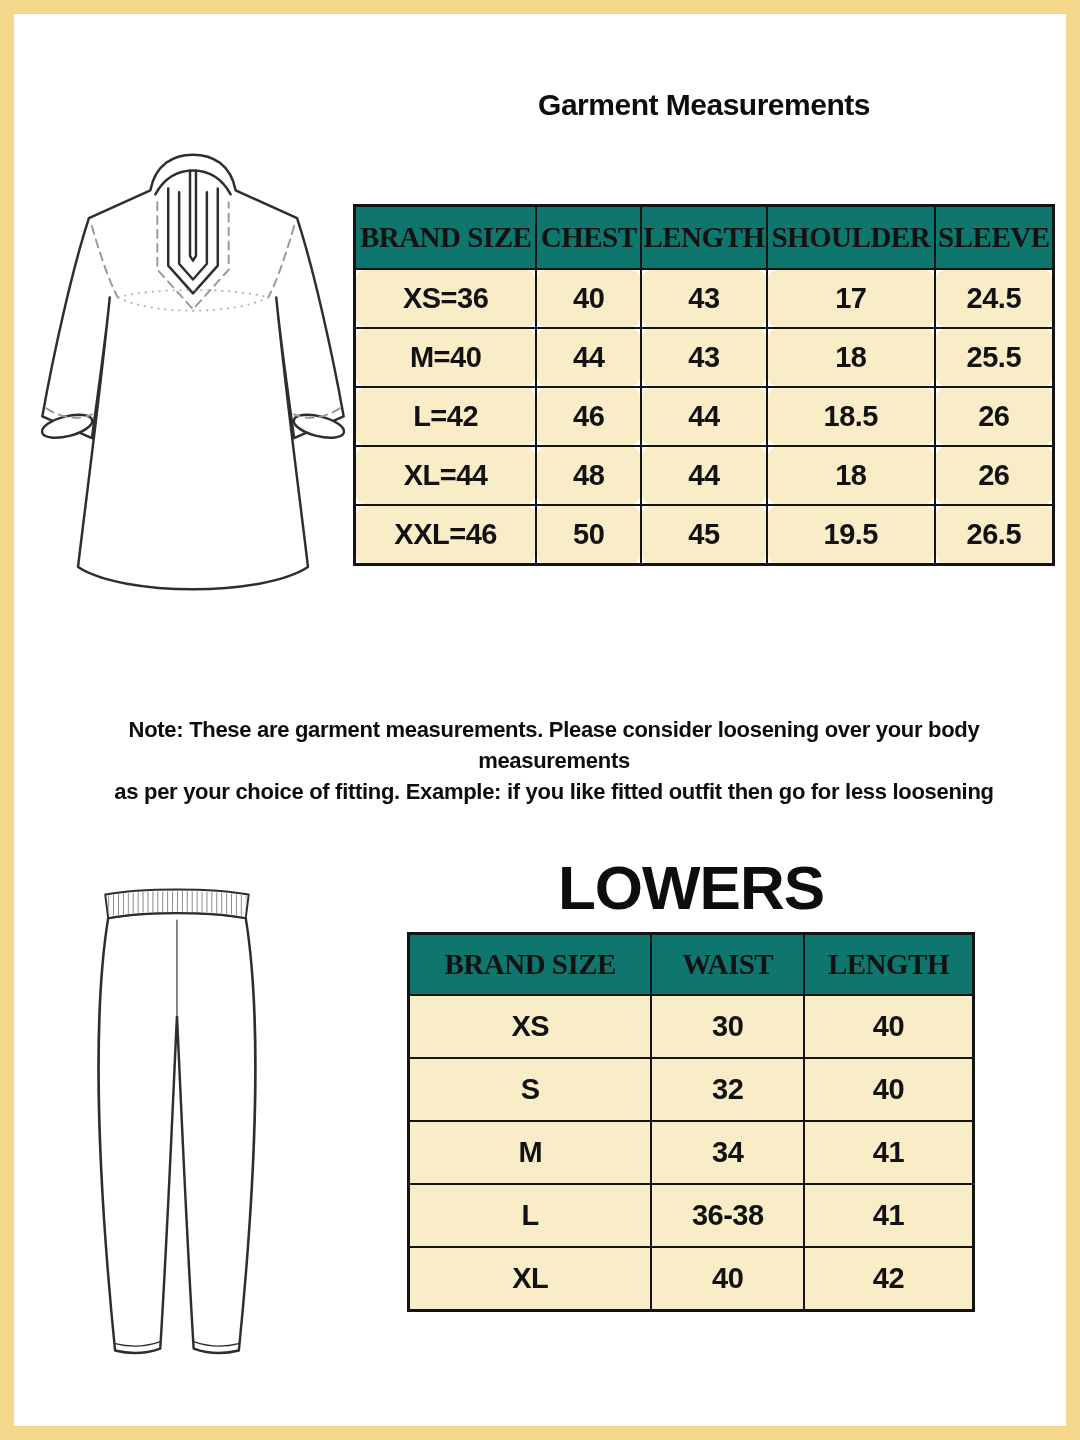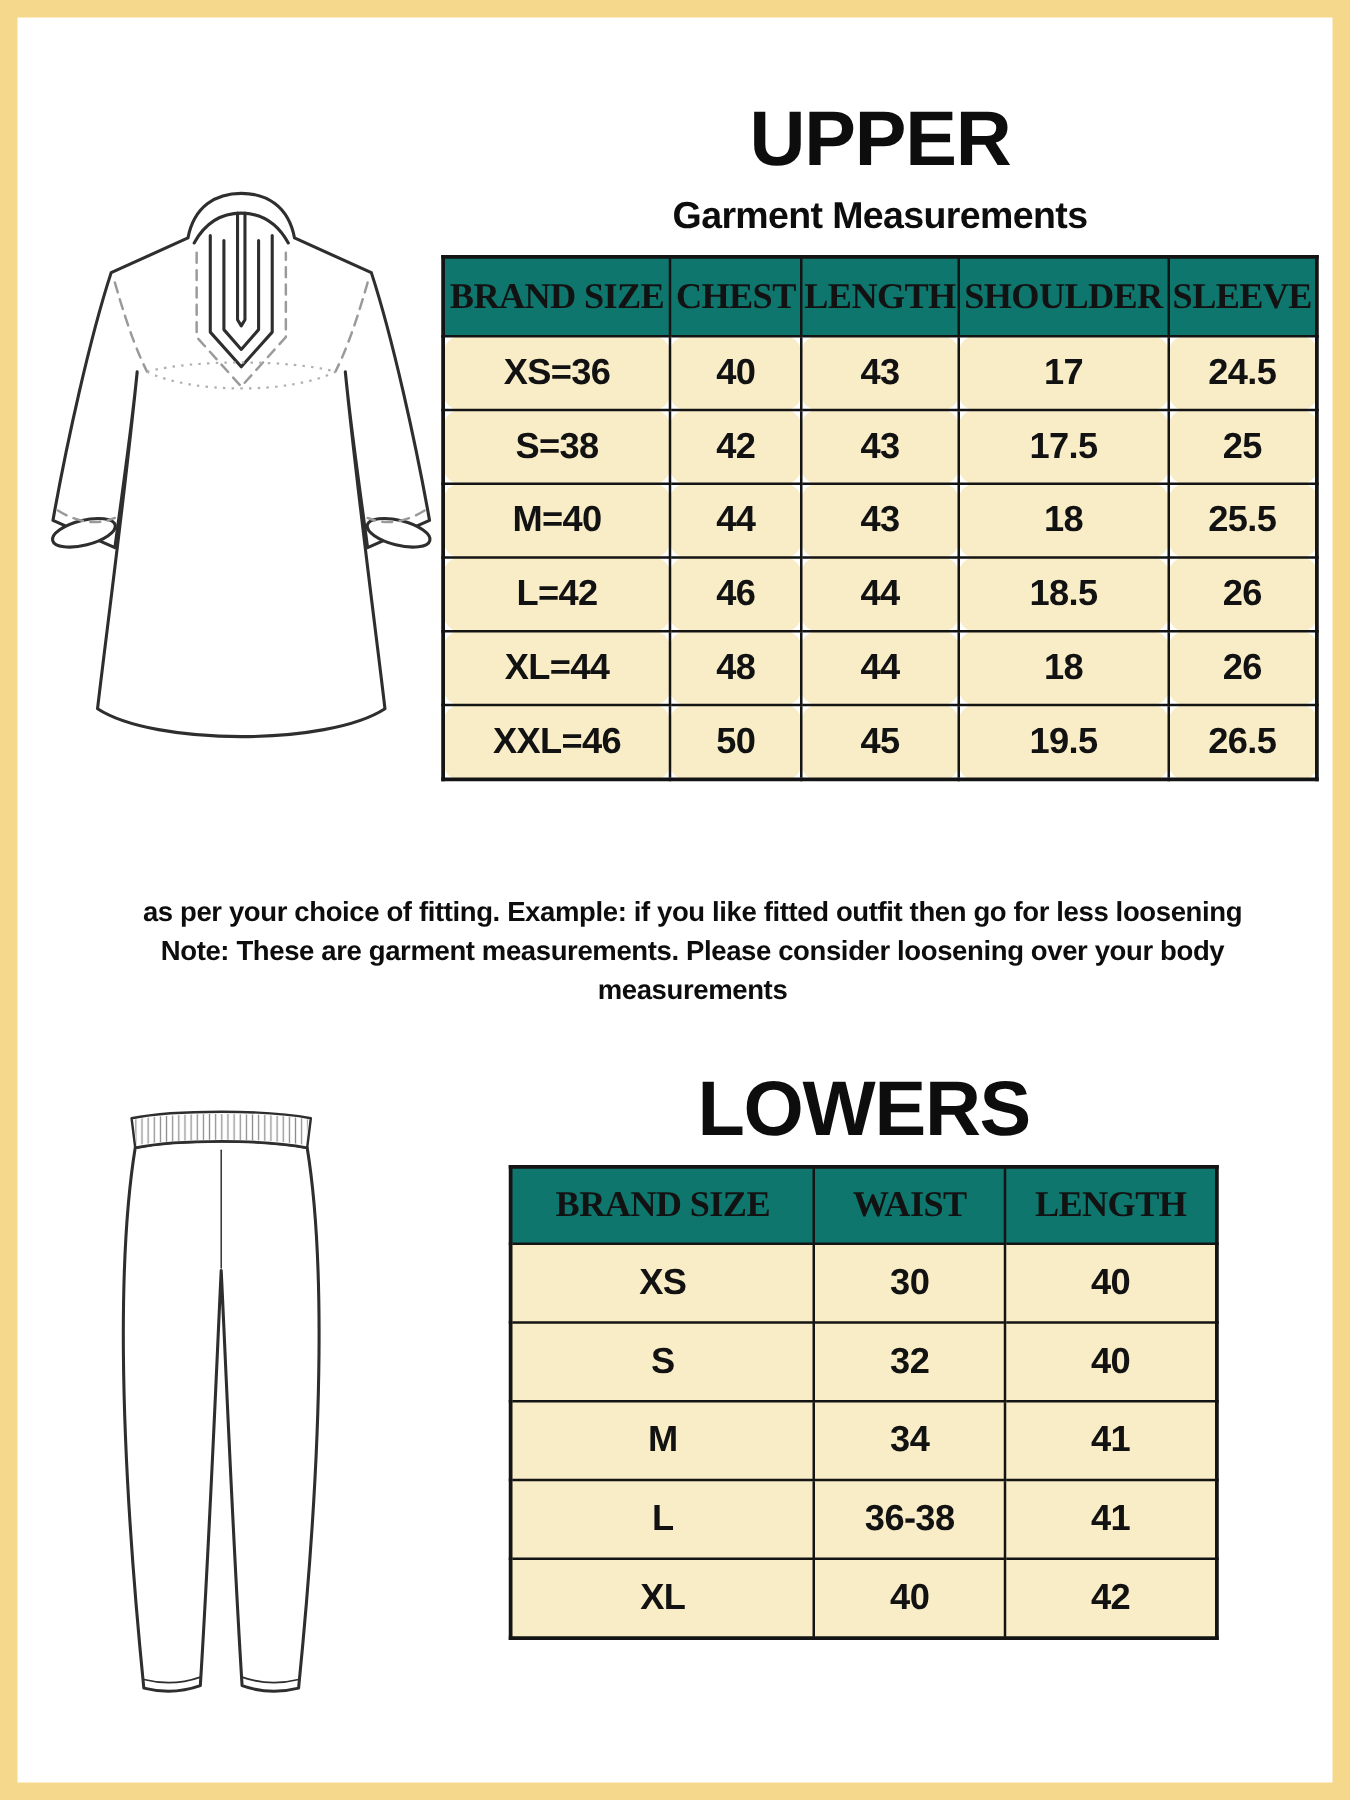--- a/index.html
+++ b/index.html
@@ -105,21 +105,20 @@
       <path d="M124,84 L124,152 L160,192 L196,152 L196,84"></path>
 
       <path d="M12,292 C28,302 44,304 58,298"></path>
       <path d="M308,292 C292,302 276,304 262,298"></path>
     </g>
 
     <path fill="none" stroke="#b0b0b0" stroke-width="1.8" stroke-dasharray="2 5" d="M84,180 C120,198 200,198 236,180 M84,180 C120,170 200,170 236,180"></path>
   </svg>
 
   <div class="sec-head upper-head">
-    <div class="big-title">UPPER</div>
     <div class="sub-title">Garment Measurements</div>
   </div>
 
   <table class="size-tbl upper-tbl">
     <colgroup>
         <col>
         <col>
         <col>
         <col>
         <col>
@@ -135,27 +134,20 @@
       </thead>
       <tbody>
         <tr>
           <td>XS=36</td>
           <td>40</td>
           <td>43</td>
           <td>17</td>
           <td>24.5</td>
         </tr>
         <tr>
-          <td>S=38</td>
-          <td>42</td>
-          <td>43</td>
-          <td>17.5</td>
-          <td>25</td>
-        </tr>
-        <tr>
           <td>M=40</td>
           <td>44</td>
           <td>43</td>
           <td>18</td>
           <td>25.5</td>
         </tr>
         <tr>
           <td>L=42</td>
           <td>46</td>
           <td>44</td>
@@ -173,22 +165,22 @@
           <td>XXL=46</td>
           <td>50</td>
           <td>45</td>
           <td>19.5</td>
           <td>26.5</td>
         </tr>
       </tbody>
     </table>
 
   <div class="note">
+    <div>Note: These are garment measurements. Please consider loosening over your body measurements</div>
     <div>as per your choice of fitting. Example: if you like fitted outfit then go for less loosening</div>
-    <div>Note: These are garment measurements. Please consider loosening over your body measurements</div>
   </div>
 
   <div class="sec-head lowers-head">
     <div class="big-title">LOWERS</div>
   </div>
 
   <table class="size-tbl lower-tbl">
     <colgroup>
         <col>
         <col>

